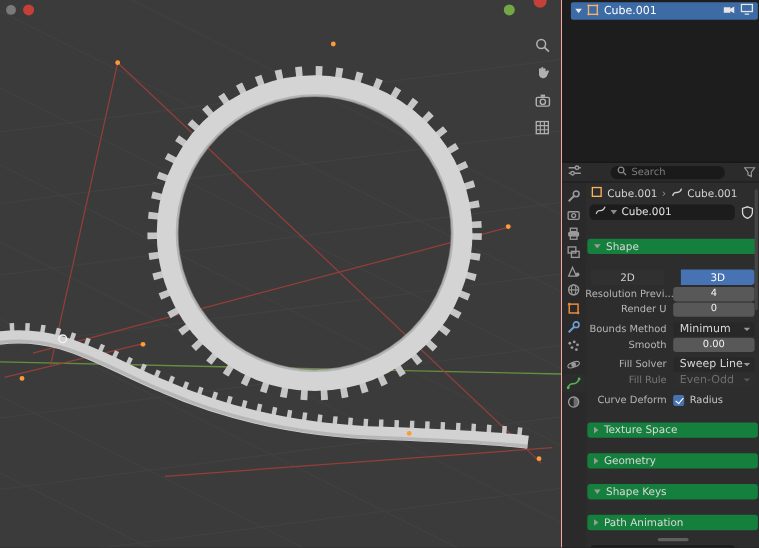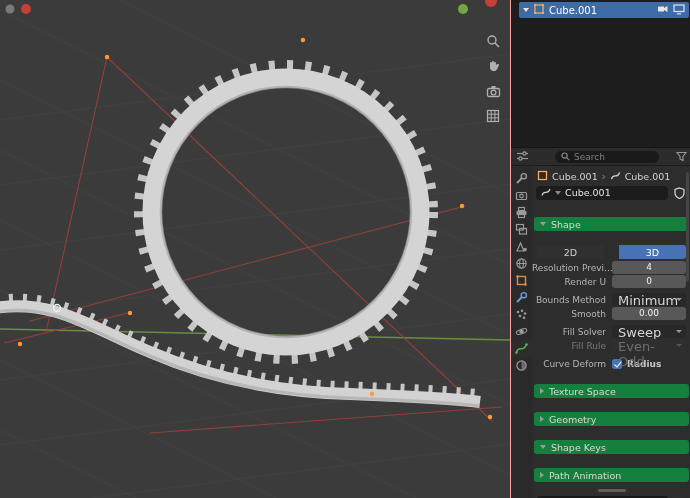--- a/index.html
+++ b/index.html
@@ -44,29 +44,29 @@
   .phead{height:14px;margin:14px 2px;background:#15803d;border-radius:3px;display:flex;align-items:center;gap:5px;padding:0 6px;color:#d8d8d8;font-size:9.5px;}
   .caret{width:0;height:0;border-left:3.5px solid transparent;border-right:3.5px solid transparent;border-top:4.5px solid #9b9b9b;}
   .caret-r{width:0;height:0;border-top:3.5px solid transparent;border-bottom:3.5px solid transparent;border-left:4.5px solid #9b9b9b;}
   .seg{display:flex;height:14px;margin:2px 5px;gap:15px;align-items:flex-end;}
   .seg button{flex:1;border:none;font-family:inherit;font-size:9.5px;height:14px;padding:0;cursor:default;}
   .seg .b2d{background:#303030;color:#cfcfcf;border-radius:3px 0 0 3px;}
   .seg .b3d{background:#4772b3;color:#fff;border-radius:0 3px 3px 0;}
   .prow{display:flex;align-items:center;height:13px;margin:1px 5px 1px 0;}
   .plabel{width:74px;text-align:right;color:#b5b5b5;font-size:9px;padding-right:6px;flex-shrink:0;white-space:nowrap;overflow:hidden;}
   .numf{flex:1;height:13px;background:#585858;border-radius:3px;color:#f2f2f2;text-align:center;font-size:9px;line-height:13px;}
-  .drop{flex:1;height:13px;background:#282828;border-radius:3px;color:#d6d6d6;font-size:13px;display:flex;align-items:flex-start;padding:0 6px;position:relative;box-sizing:border-box;}
+  .drop{flex:1;height:13px;background:#282828;border-radius:3px;color:#d6d6d6;font-size:10px;display:flex;align-items:center;padding:0 6px;position:relative;box-sizing:border-box;}
   .drop .dcaret{position:absolute;right:4px;top:5px;width:0;height:0;border-left:3px solid transparent;border-right:3px solid transparent;border-top:3.5px solid #999;}
   .drop.disabled{background:#2e2e2e;color:#6e6e6e;}
   .drop.disabled .dcaret{border-top-color:#555;}
   .gap{height:3px;}
   .chk{width:10px;height:10px;border-radius:2px;background:#3a3a3a;border:1px solid #242424;box-sizing:border-box;position:relative;flex-shrink:0;}
   .chk.checked{background:#4772b3;border-color:#4772b3;}
   .chk.checked::after{content:"";position:absolute;left:3px;top:0.5px;width:2.6px;height:5.5px;border:solid #fff;border-width:0 1.4px 1.4px 0;transform:rotate(40deg);}
-  .chklabel{margin-left:5px;color:#c8c8c8;font-size:9px;font-weight:bold;}
+  .chklabel{margin-left:5px;color:#c8c8c8;font-size:9px;}
   .sk-body{display:flex;margin:2px 5px;gap:3px;}
   .sk-list{flex:1;height:44px;background:#1e1e1e;border:1px solid #171717;border-radius:3px;position:relative;}
   .sk-scroll{position:absolute;right:2px;top:3px;width:3px;height:18px;background:#3d3d3d;border-radius:2px;}
   .sk-btns{width:15px;display:flex;flex-direction:column;gap:1px;}
   .skbtn{height:13px;background:#2f2f2f;border:none;border-radius:3px;color:#c9c9c9;font-size:9px;line-height:12px;padding:0;font-family:inherit;display:flex;align-items:center;justify-content:center;}
   .mini-sb{position:absolute;left:50%;bottom:6px;width:28px;height:3px;background:#606060;border-radius:2px;transform:translateX(-50%);}
   .props-sb{position:absolute;right:1px;top:172px;width:3px;height:110px;background:#454545;border-radius:2px;}
 </style>
 </head>
 <body>

